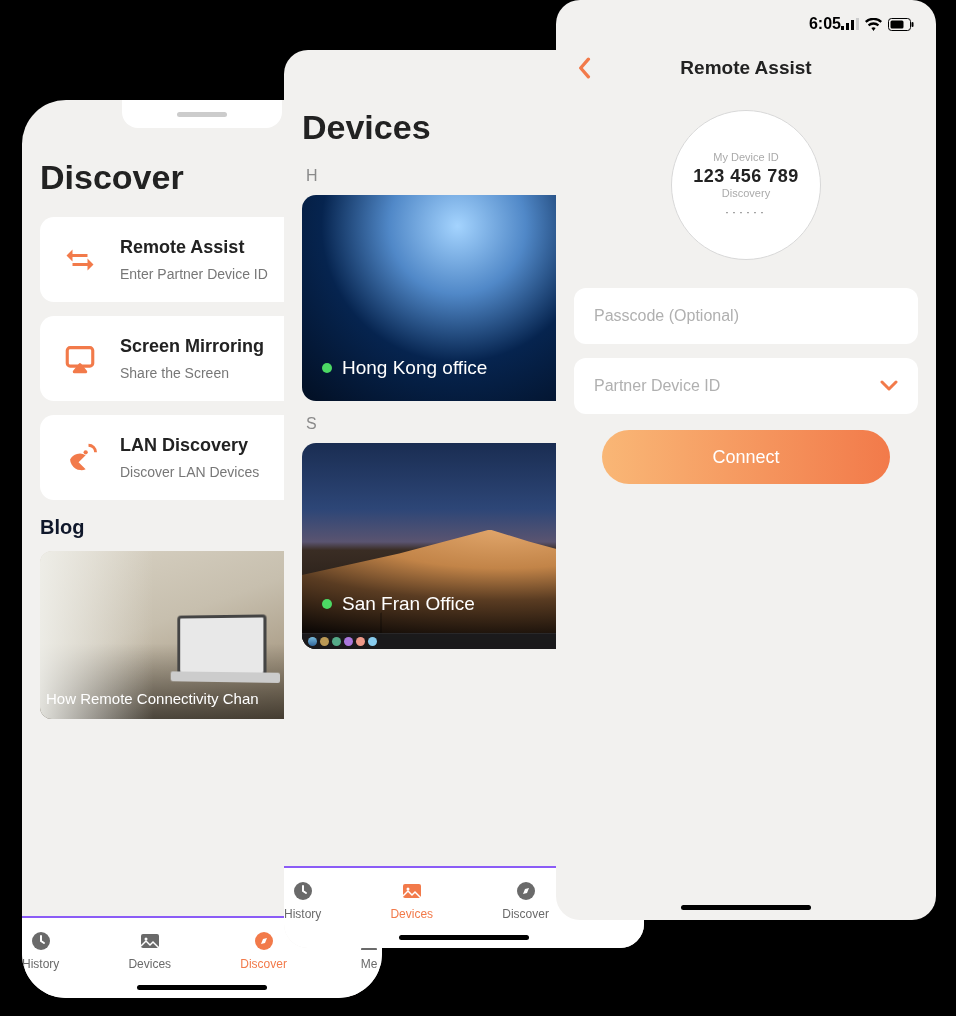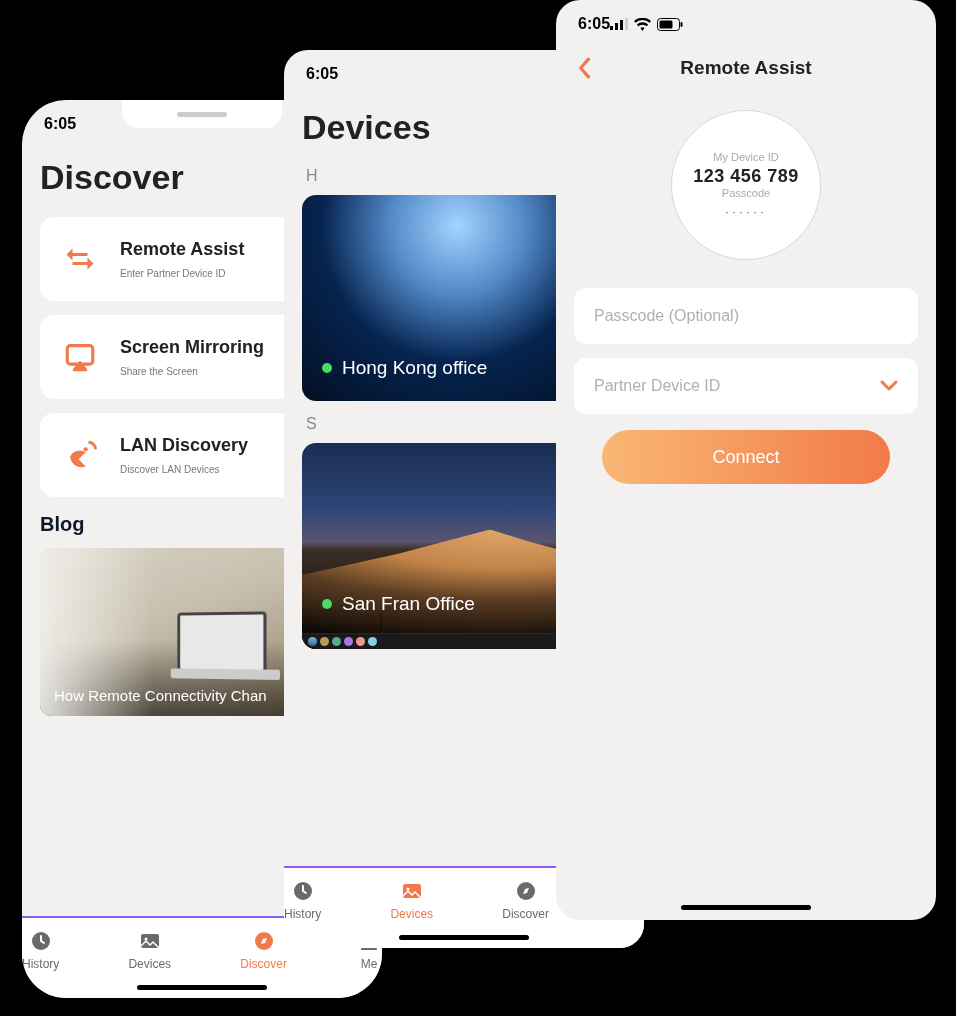--- a/index.html
+++ b/index.html
@@ -39,21 +39,21 @@
   top: 0;
   width: 380px;
   height: 920px;
   z-index: 3;
   border-radius: 24px;
 }
 
 .status-bar {
   height: 40px;
   display: flex;
-  justify-content: flex-start;
+  justify-content: flex-end;
   align-items: center;
   padding: 8px 22px 0;
   font-weight: 600;
   font-size: 16px;
   color: #000;
 }
 .status-right { display: flex; align-items: center; gap: 6px; }
 
 .notch {
   position: absolute;
@@ -102,21 +102,21 @@
 }
 .card-icon {
   width: 44px;
   height: 44px;
   display: flex;
   align-items: center;
   justify-content: center;
   color: #f27a4a;
 }
 .card-text .title { font-size: 18px; font-weight: 700; color: #222; margin-bottom: 2px; }
-.card-text .sub { font-size: 10px; color: #777; margin-top: 8px; }
+.card-text .sub { font-size: 14px; color: #777; margin-top: 8px; }
 
 .section-label { font-size: 20px; font-weight: 700; color: #0f172a; margin: 16px 0 12px; }
 
 .blog-card {
   width: 100%;
   height: 168px;
   border-radius: 12px;
   position: relative;
   overflow: hidden;
   background: linear-gradient(160deg, #d9d3c5 0%, #c7bfae 40%, #8d7a5f 100%);
@@ -131,21 +131,21 @@
   position:absolute; left:42%; top:38%; width:90px; height:60px;
   background: #e8e8e8; border: 3px solid #444; border-radius: 4px;
   transform: perspective(300px) rotateY(-8deg);
 }
 .blog-laptop::after {
   content:''; position:absolute; bottom:-10px; left:-10px; width:110px; height:10px;
   background:#ccc; border-radius:2px;
 }
 .blog-caption {
   position: absolute;
-  left: 14px; right: 14px; bottom: 12px;
+  left: 6px; right: 14px; bottom: 12px;
   color: #fff;
   font-size: 15px;
   font-weight: 400;
 }
 
 .tab-bar {
   height: 82px;
   background: #fff;
   display: flex;
   justify-content: space-between;
@@ -499,21 +499,21 @@
           <path d="M10 2L3 10l7 8"></path>
         </svg>
     </span>
     <span class="nav-title">Remote Assist</span>
   </div>
 
   <div class="phone-body">
     <div class="id-circle">
       <div class="id-label">My Device ID</div>
       <div class="id-value">123 456 789</div>
-      <div class="id-label">Passcode</div>
+      <div class="id-label">Discovery</div>
       <div class="passcode-dots">······</div>
     </div>
 
     <div class="input-row">
       <span class="placeholder">Passcode (Optional)</span>
     </div>
 
     <div class="input-row">
       <span class="placeholder">Partner Device ID</span>
       <span class="dropdown-chevron">

